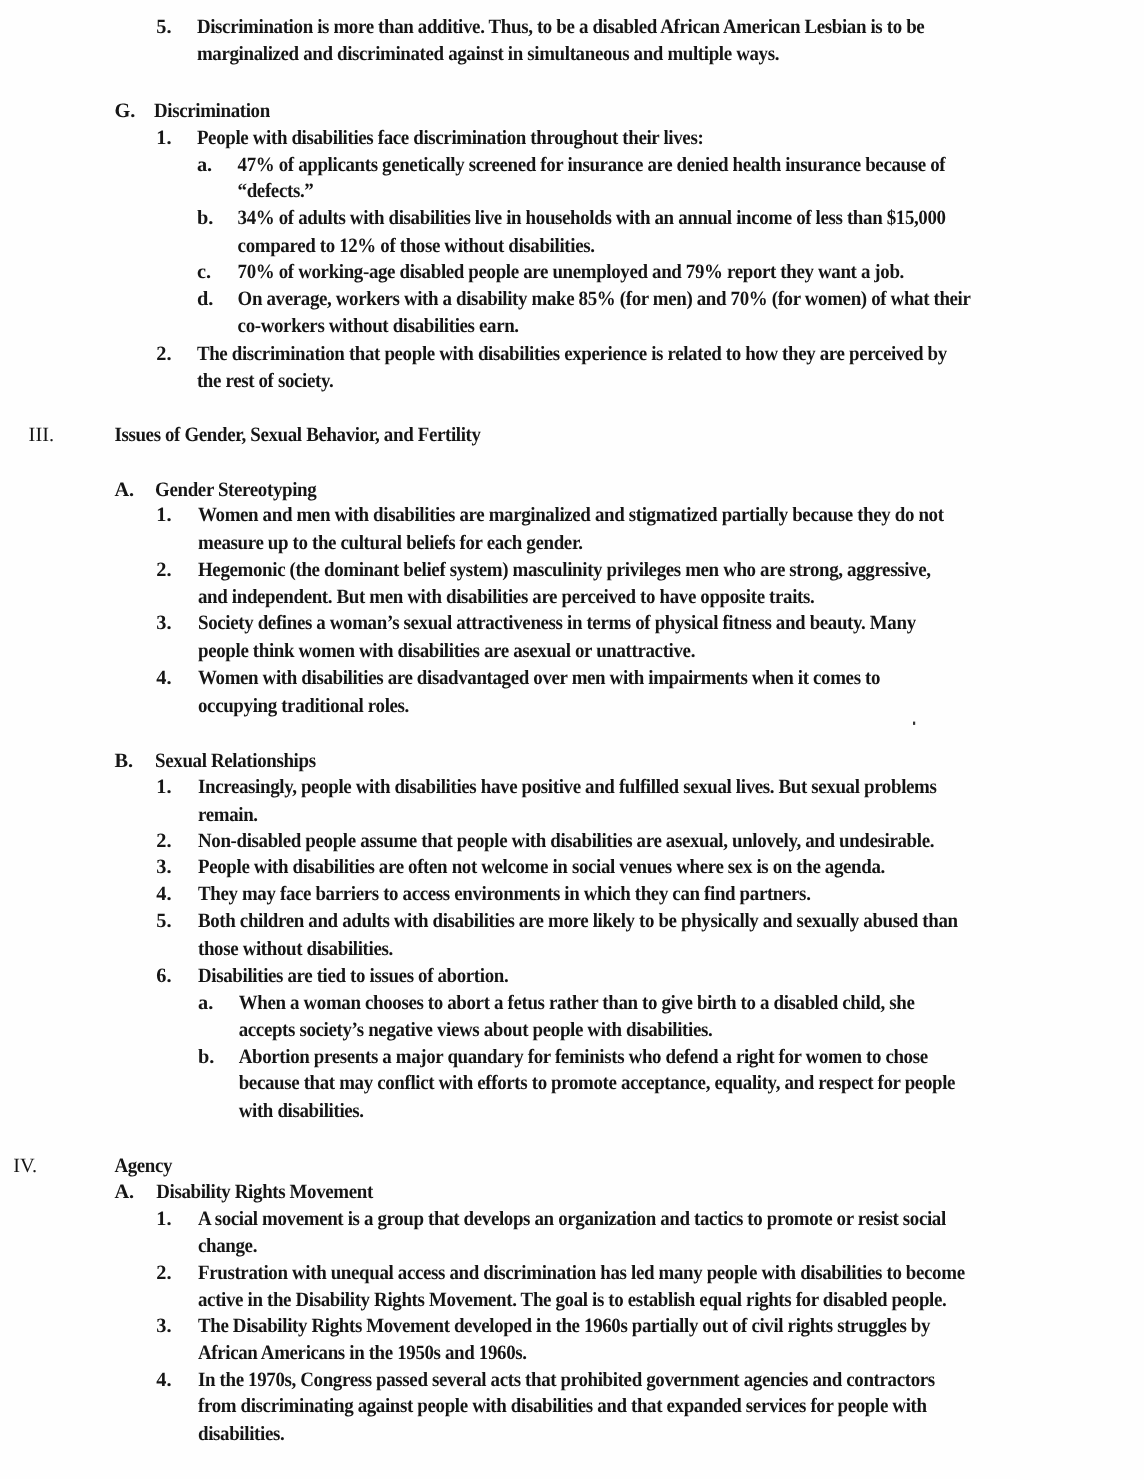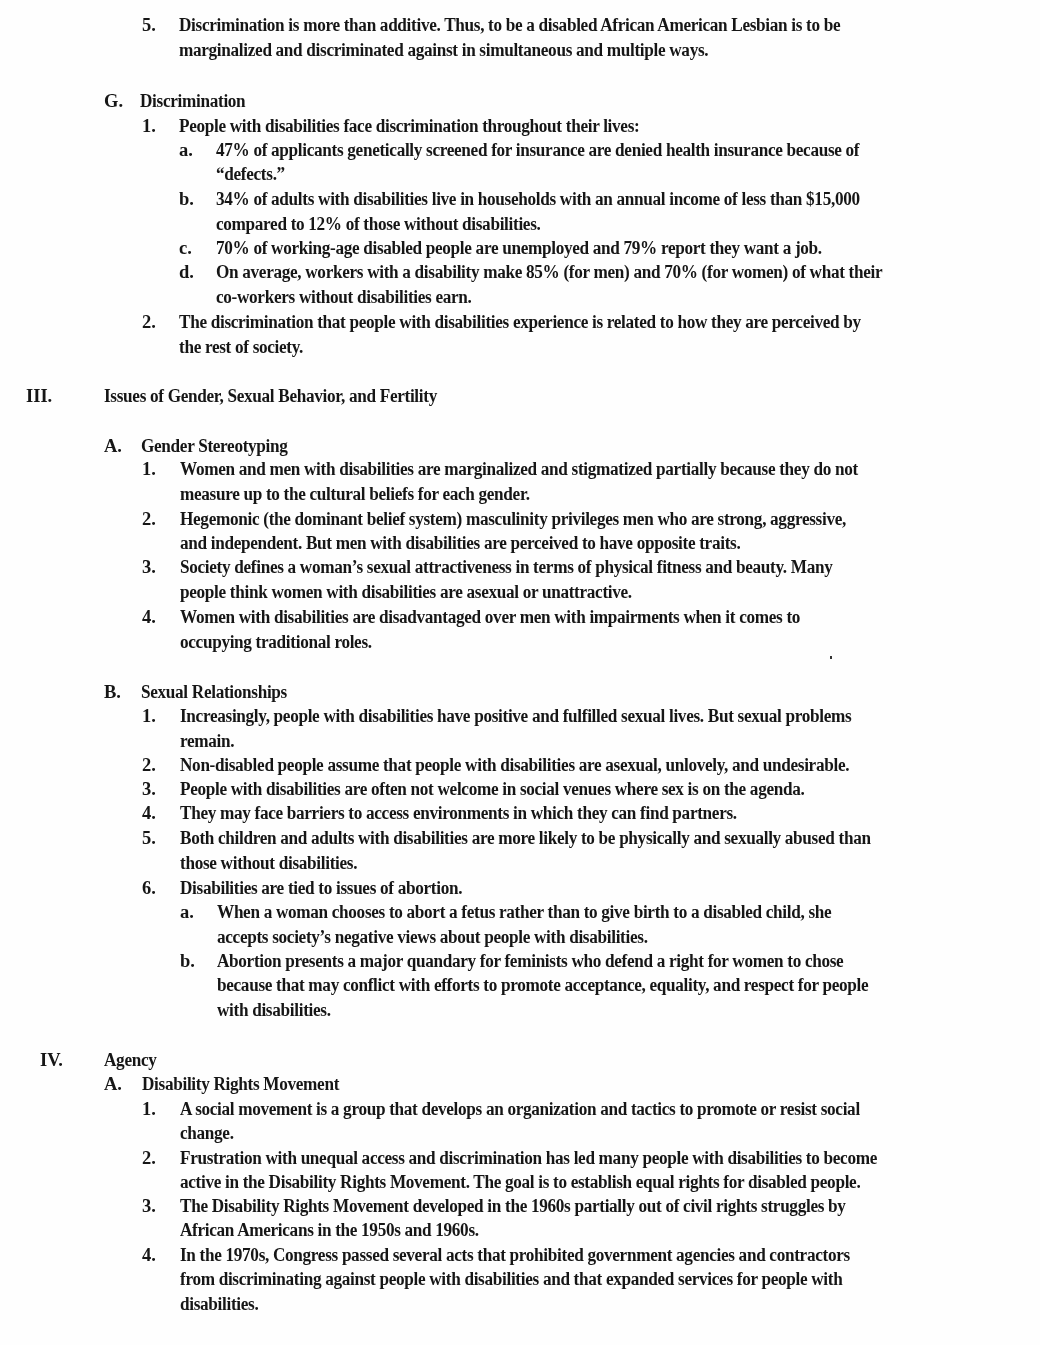--- a/index.html
+++ b/index.html
@@ -34,21 +34,21 @@
       transform: scaleX(0.93);
     }
     .lbl {
       position: absolute;
       font-size: 18.5px;
       line-height: 24px;
       white-space: nowrap;
       font-weight: 600;
       color: #161616;
     }
-    .roman { font-weight: 700; text-align: center; }
+    .roman { font-weight: 400; text-align: center; }
     .speck {
       position: absolute;
       width: 2px; height: 3px;
       background: #333;
       left: 830px; top: 656px;
     }
   </style>
 </head>
 <body>
 
@@ -132,21 +132,21 @@
 
   <span class="lbl" style="left:180px;top:900px">a.</span>
   <span class="ln" style="left:217px;top:900px">When a woman chooses to abort a fetus rather than to give birth to a disabled child, she</span>
   <span class="ln" style="left:217px;top:925px">accepts society’s negative views about people with disabilities.</span>
 
   <span class="lbl" style="left:180px;top:949px">b.</span>
   <span class="ln" style="left:217px;top:949px">Abortion presents a major quandary for feminists who defend a right for women to chose</span>
   <span class="ln" style="left:217px;top:973px">because that may conflict with efforts to promote acceptance, equality, and respect for people</span>
   <span class="ln" style="left:217px;top:998px">with disabilities.</span>
 
-  <span class="lbl roman" style="left:40px;top:1048px">IV.</span>
+  <span class="lbl roman" style="left:12px;top:1048px">IV.</span>
   <span class="ln" style="left:104px;top:1048px">Agency</span>
 
   <span class="lbl" style="left:104px;top:1072px">A.</span>
   <span class="ln" style="left:142px;top:1072px">Disability Rights Movement</span>
 
   <span class="lbl" style="left:142px;top:1097px">1.</span>
   <span class="ln" style="left:180px;top:1097px">A social movement is a group that develops an organization and tactics to promote or resist social</span>
   <span class="ln" style="left:180px;top:1121px">change.</span>
 
   <span class="lbl" style="left:142px;top:1146px">2.</span>

